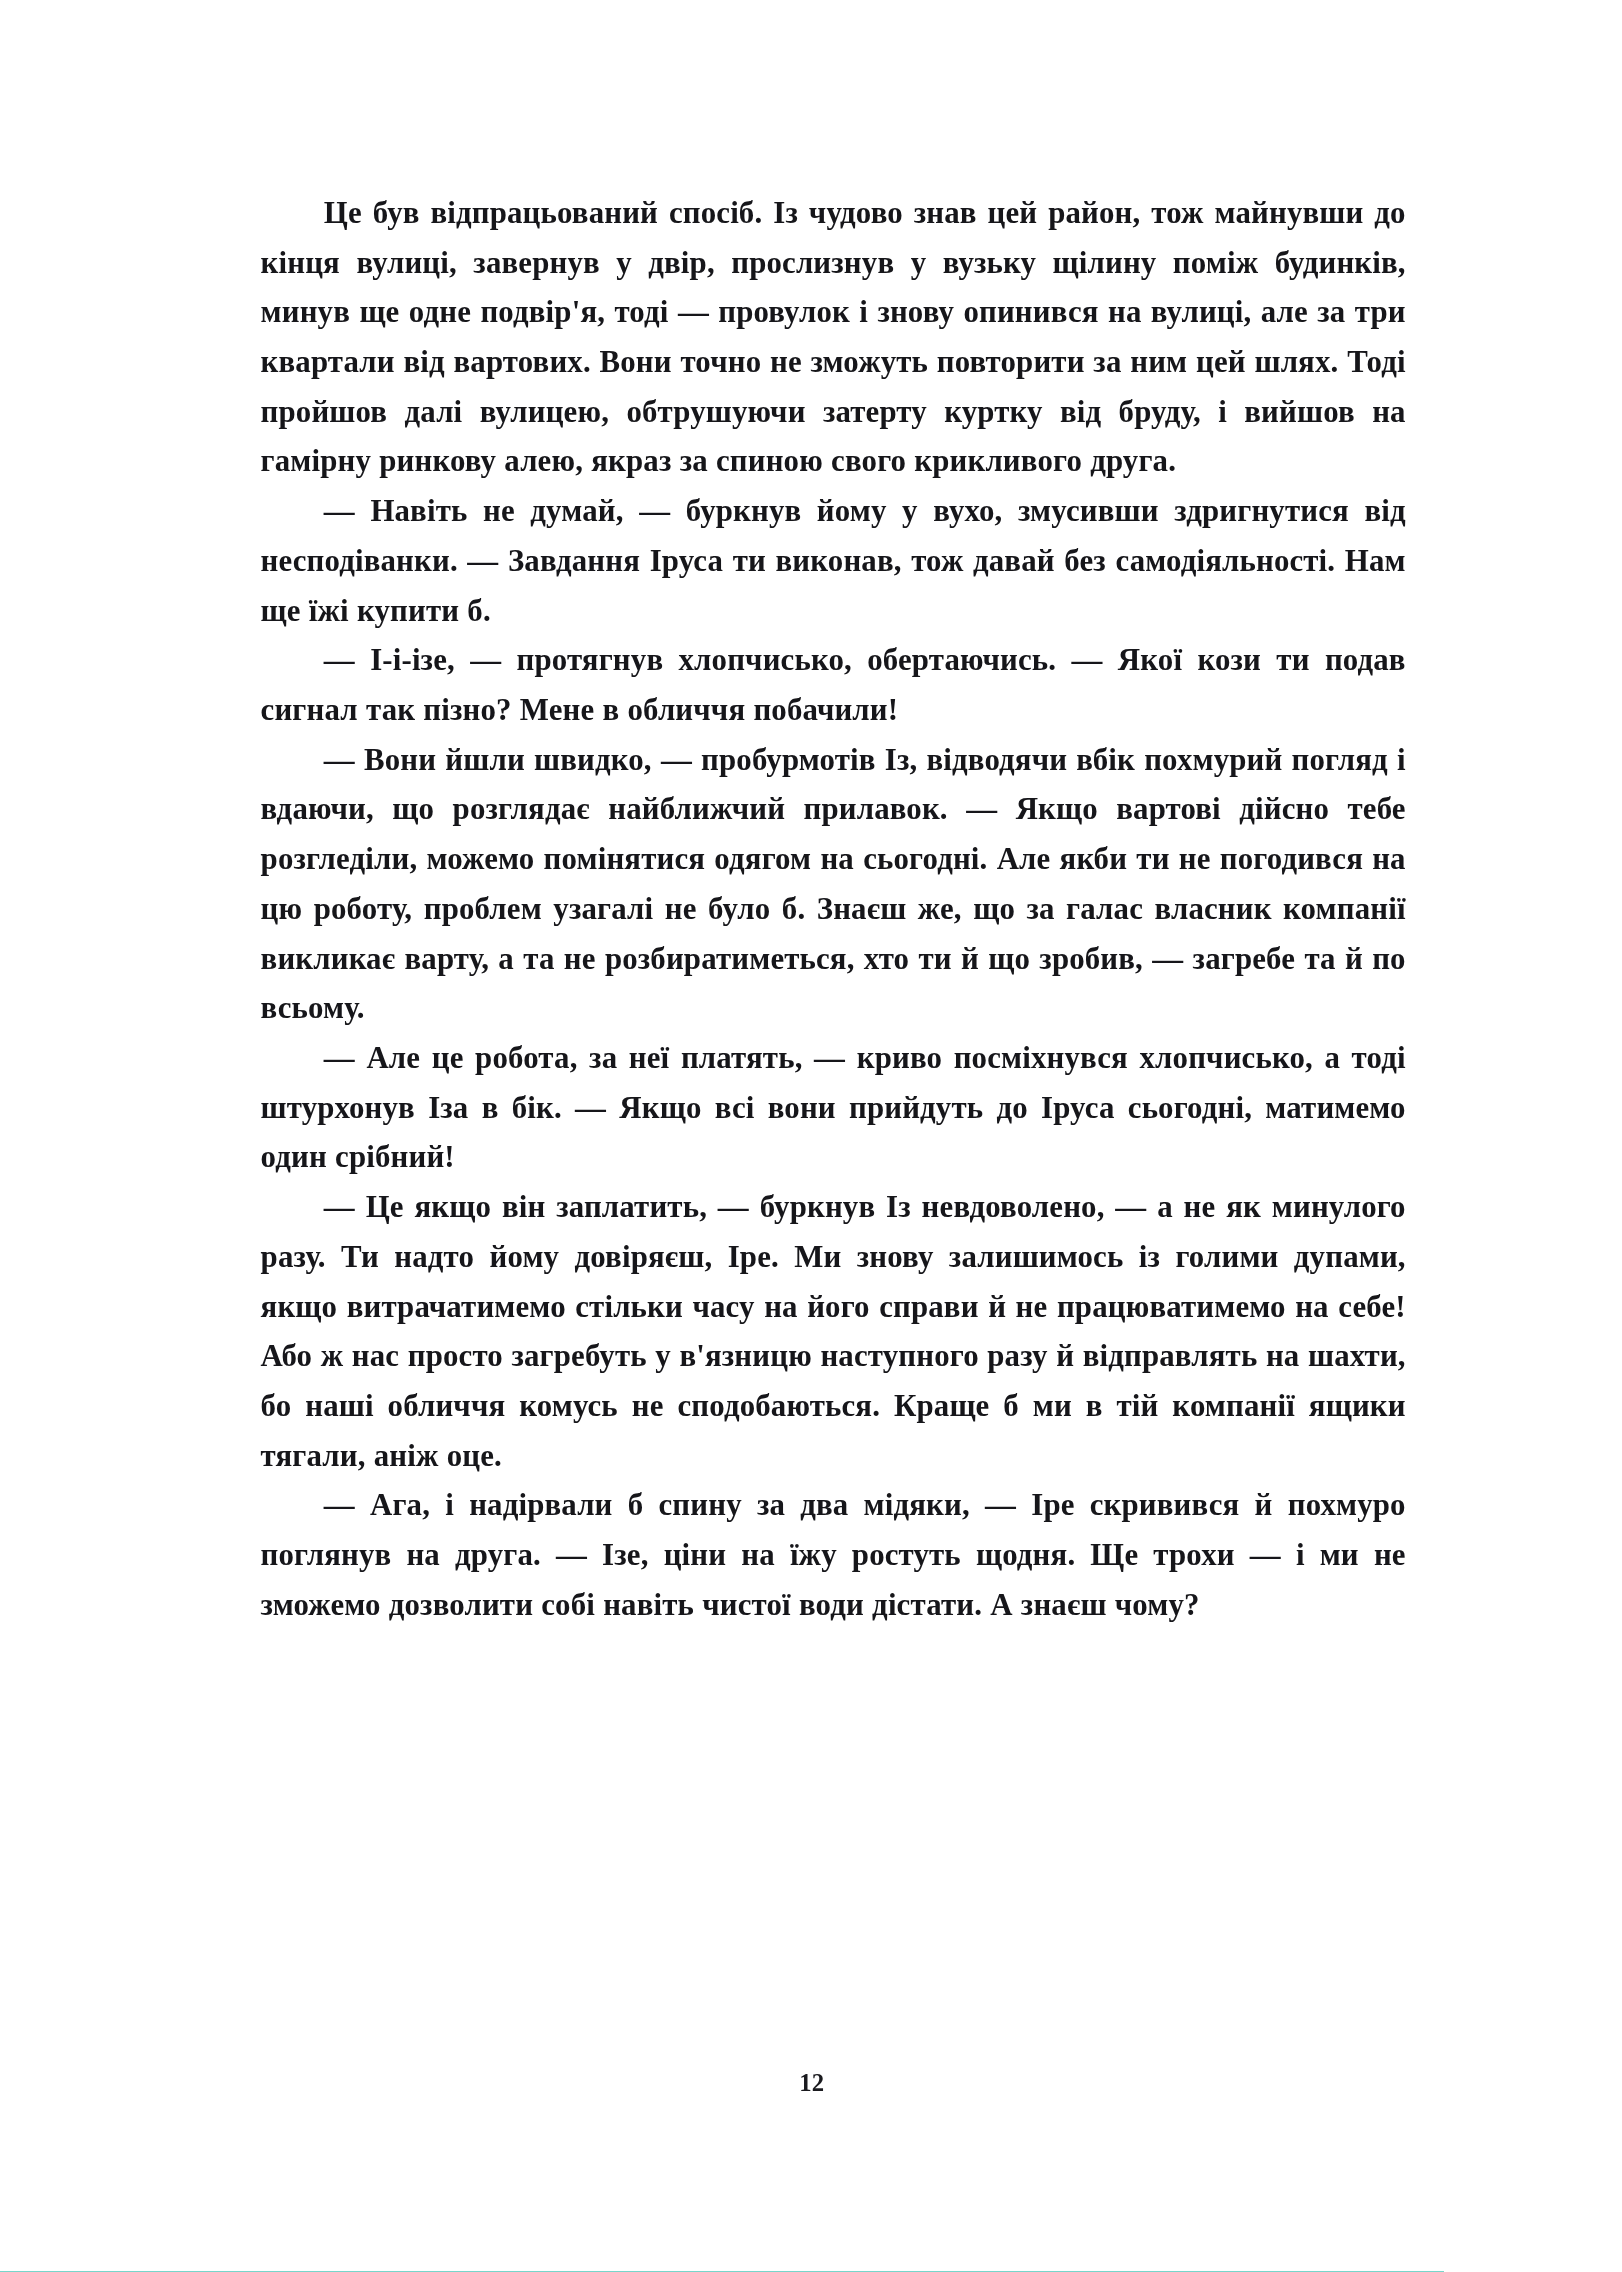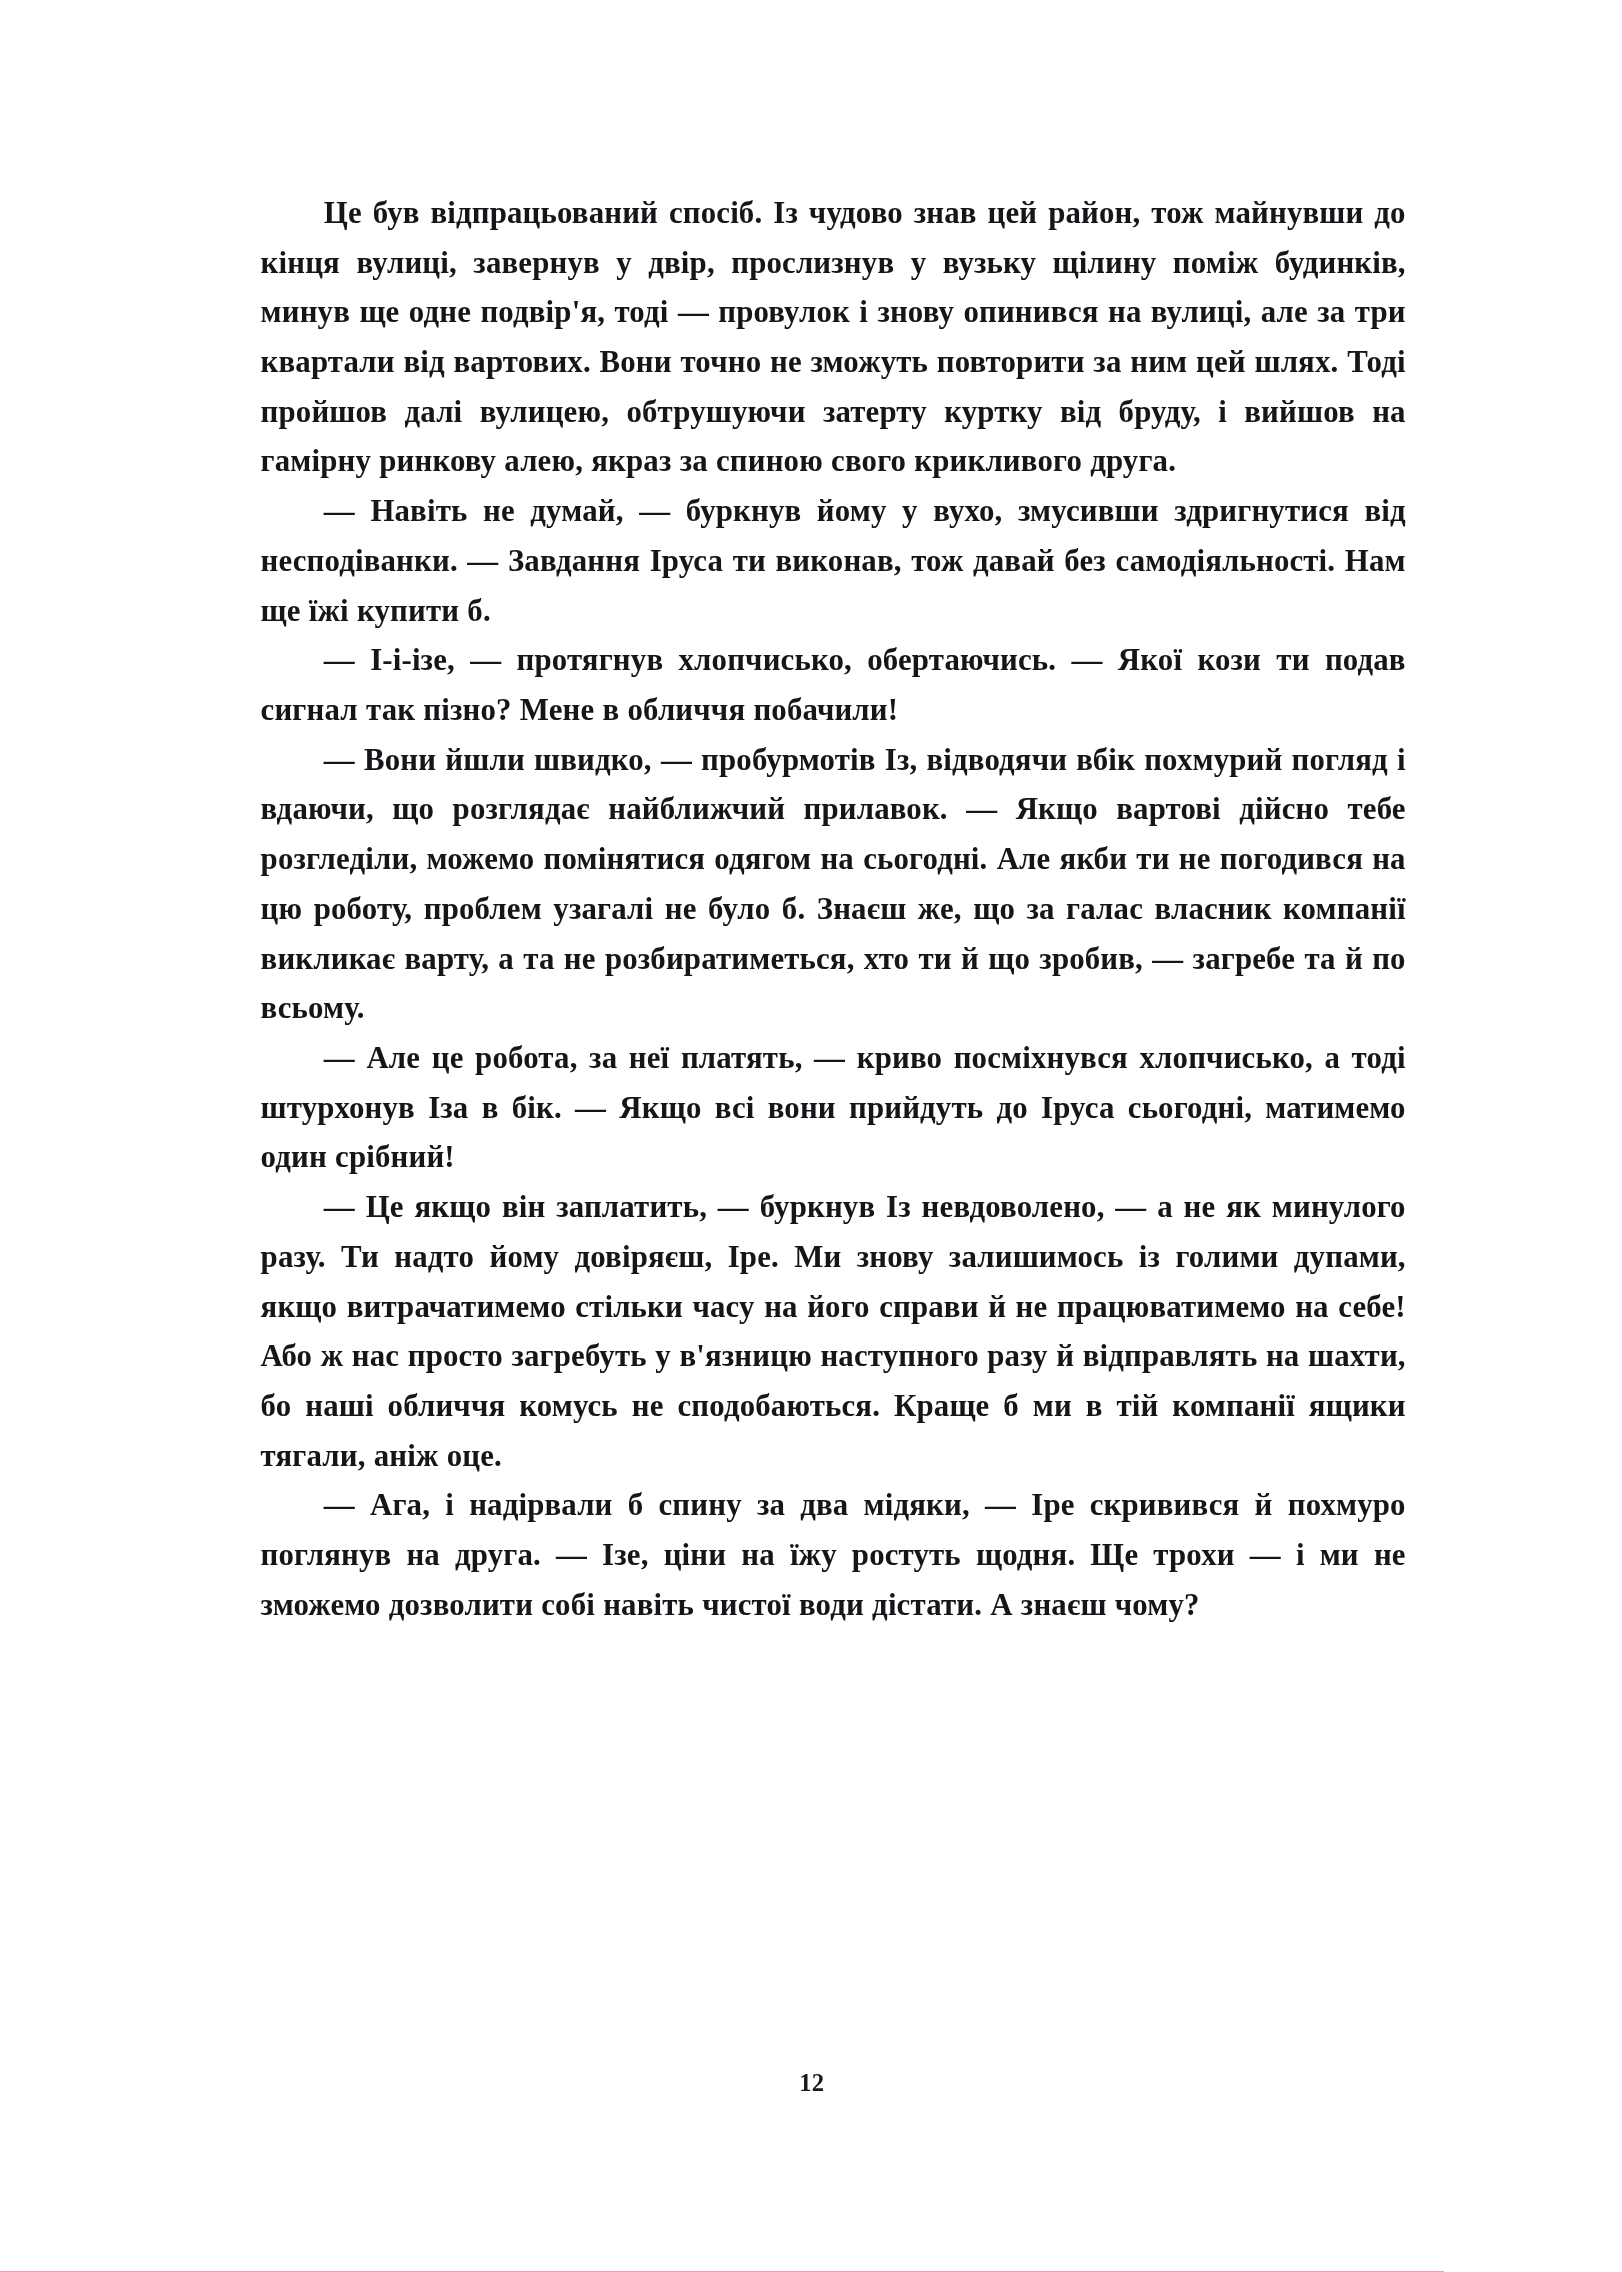--- a/index.html
+++ b/index.html
@@ -17,21 +17,21 @@
     background: #ffffff;
     overflow: hidden;
   }
 
   
   .page-scaler {
     width: 1444px;
     height: 2273px;
     overflow: hidden;
     position: relative;
-    background: #ec4899;
+    background: #14b8a6;
   }
   .page-scaler > .page {
     transform: scale(1.71428);
     transform-origin: top left;
     margin: 0;
   }
 
   .text-block {
     position: absolute;
     left: 152px;

